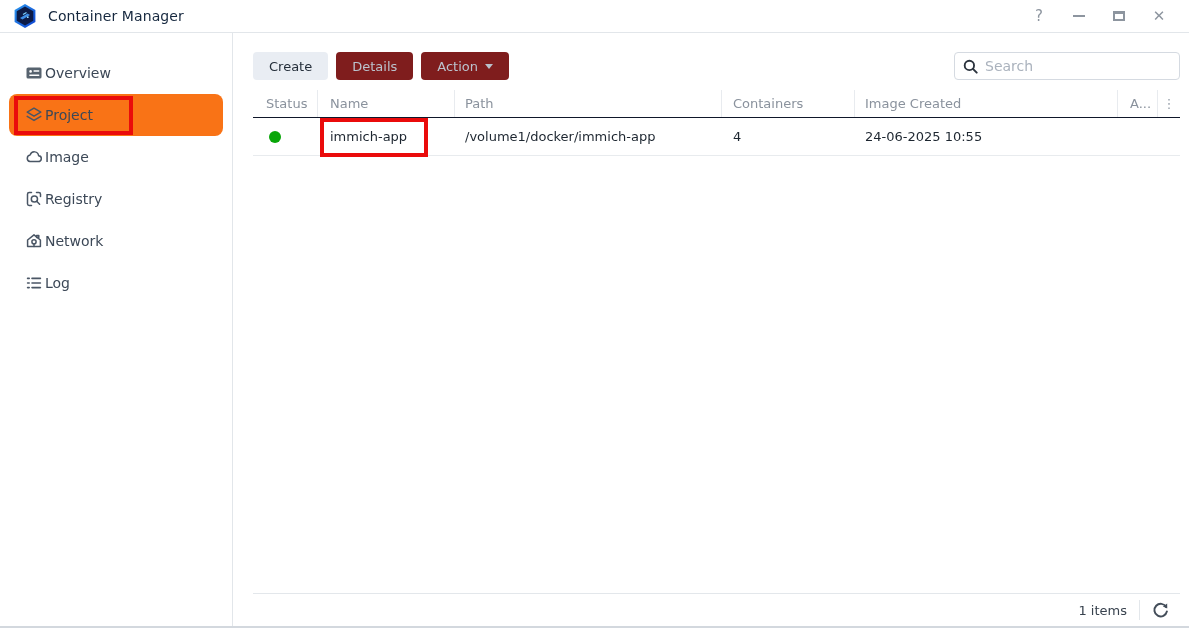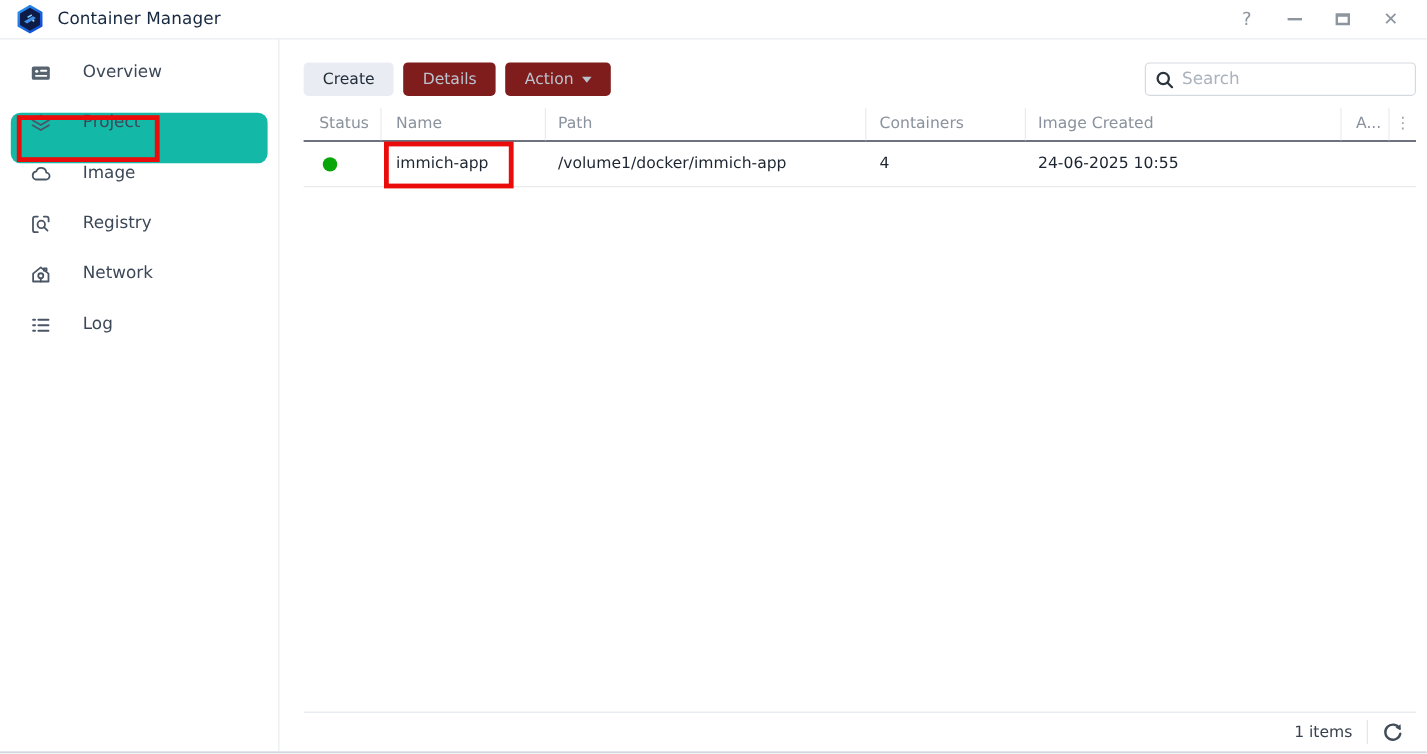--- a/index.html
+++ b/index.html
@@ -43,27 +43,27 @@
   
   .body { flex: 1; display: flex; min-height: 0; }
   .sidebar {
     width: 233px; flex: 0 0 233px;
     border-right: 1px solid #e2e6ea;
     padding-top: 19px;
     background: #fff;
   }
   .side-item {
     height: 42px; margin: 0 9px;
-    display: flex; 
-    padding-left: 16px; gap: 26px;
+    display: flex; align-items: center;
+    padding-left: 16px; gap: 2px;
     border-radius: 8px;
     font-size: 14px; color: #3c4857;
     cursor: pointer;
   }
-  .side-item.selected { background: #14b8a6; }
+  .side-item.selected { background: #f97316; }
   .side-item .icn { width: 18px; height: 18px; flex: 0 0 18px; display: flex; }
   .side-item svg { width: 18px; height: 18px; }
   
   .main { flex: 1; display: flex; flex-direction: column; min-width: 0; background: #fff; }
   .toolbar {
     margin-top: 19px; height: 28px; flex: 0 0 28px;
     padding: 0 9px 0 20px;
     display: flex; align-items: center;
   }
   .btn {

